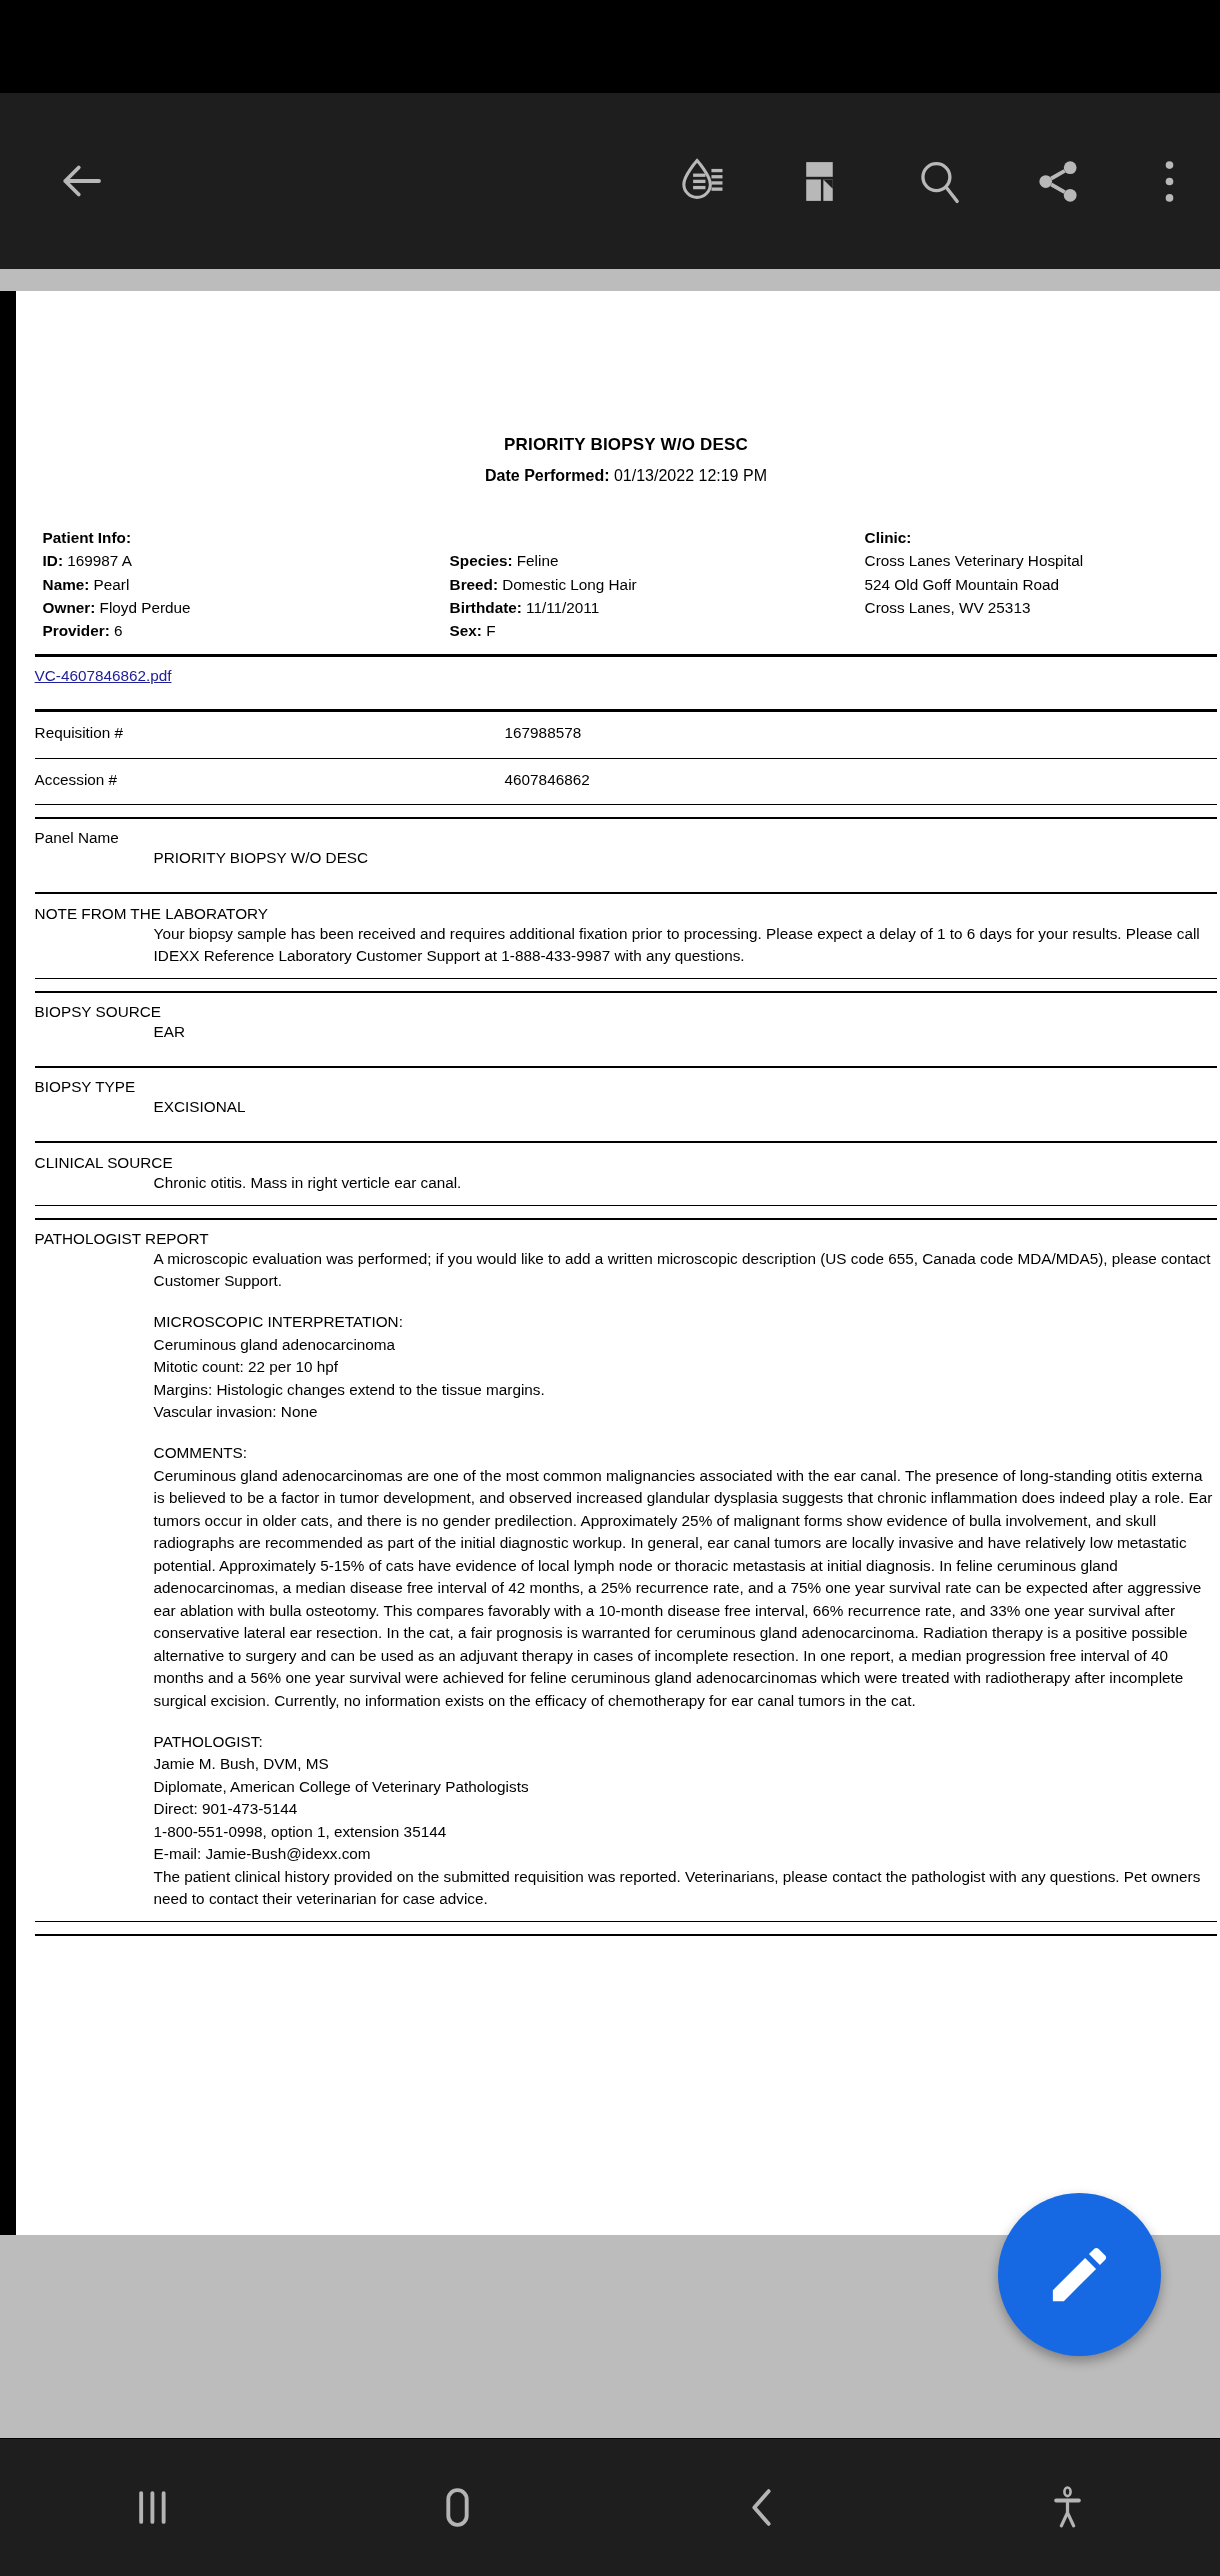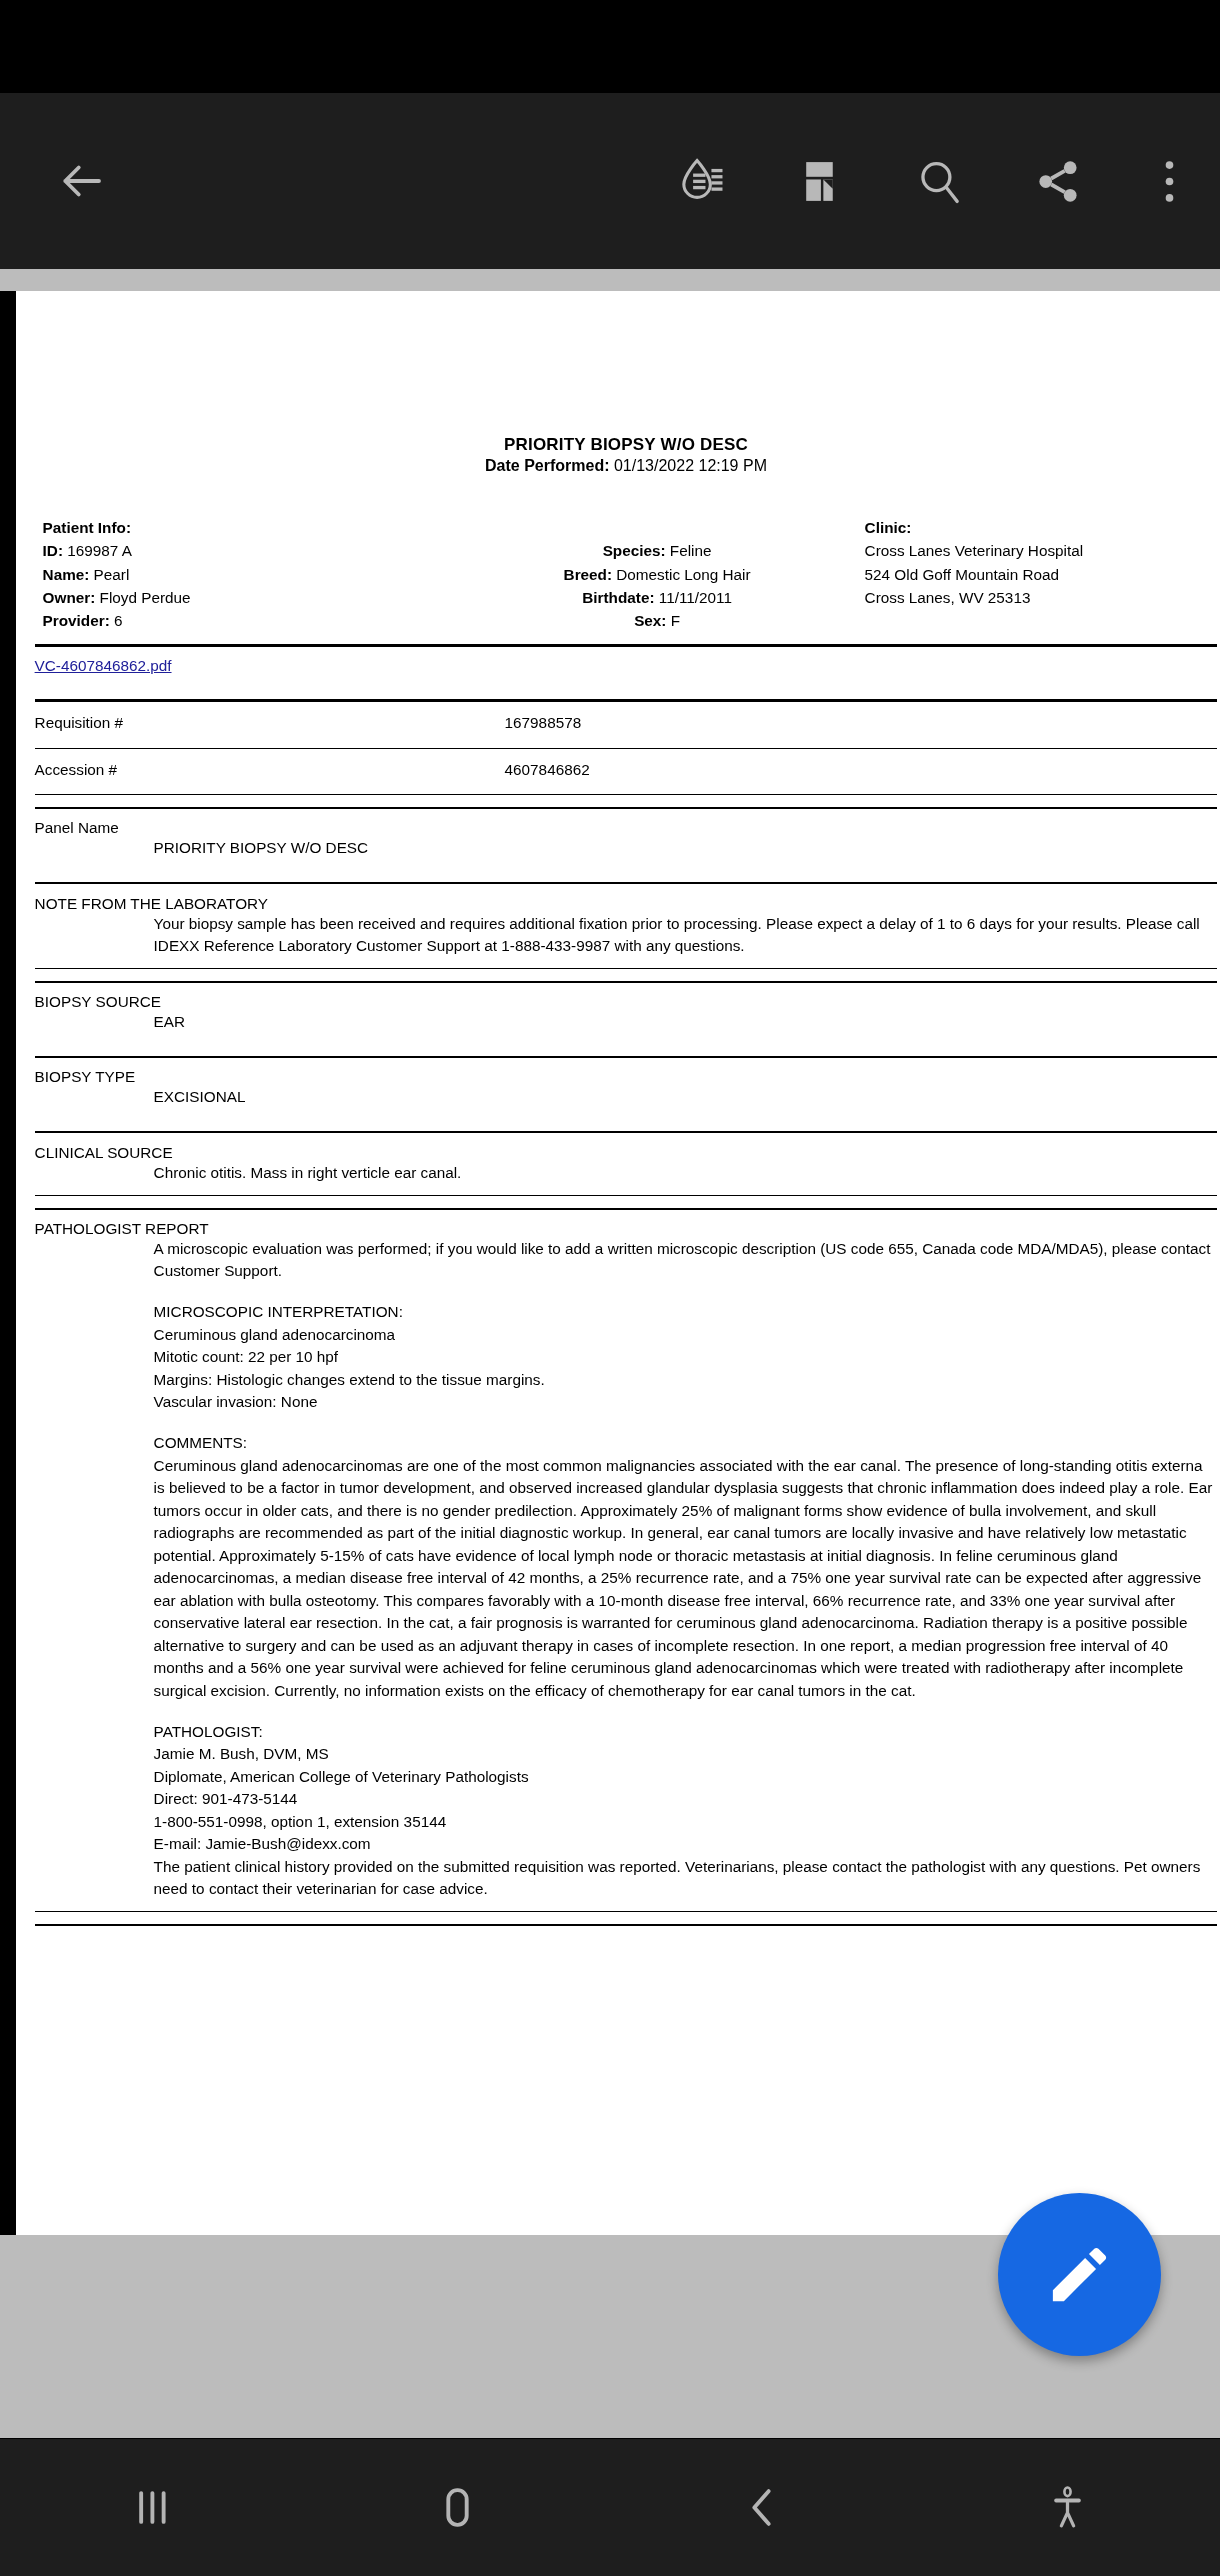--- a/index.html
+++ b/index.html
@@ -30,28 +30,28 @@
 
   
   .page {
     position:absolute; left:16px; top:291px; width:1220px; height:1944px;
     background:#ffffff; color:#000;
   }
   .doc { padding:0 18.6px; }
 
   .doc-title-wrap { text-align:center; padding-top:144px; }
   .doc-title { font-size:17px; font-weight:bold; letter-spacing:0.2px; }
-  .doc-subtitle { font-size:16px; font-weight:bold; margin-top:2px; }
+  .doc-subtitle { font-size:16px; font-weight:bold; margin-top:12px; }
   .doc-subtitle .val { font-weight:normal; }
 
   .info-grid {
     display:flex; margin-top:41px; font-size:15.3px; line-height:1.52;
   }
   .info-col-1 { width:407px;margin-left:8px; }
-  .info-col-2 { width:415px;text-align:center; }
+  .info-col-2 { width:415px; }
   .info-col-3 { flex:1; }
   .info-grid b { font-weight:bold; }
   .info-head { font-weight:bold; }
   .info-line { white-space:nowrap; }
 
   .rule-thick { border-top:2.5px solid #000; margin-top:12px; }
   .rule-med { border-top:1.7px solid #000; }
   .rule-thin { border-top:0.8px solid #000; }
 
   .linkrow { padding:10.2px 0 12px 0; }

